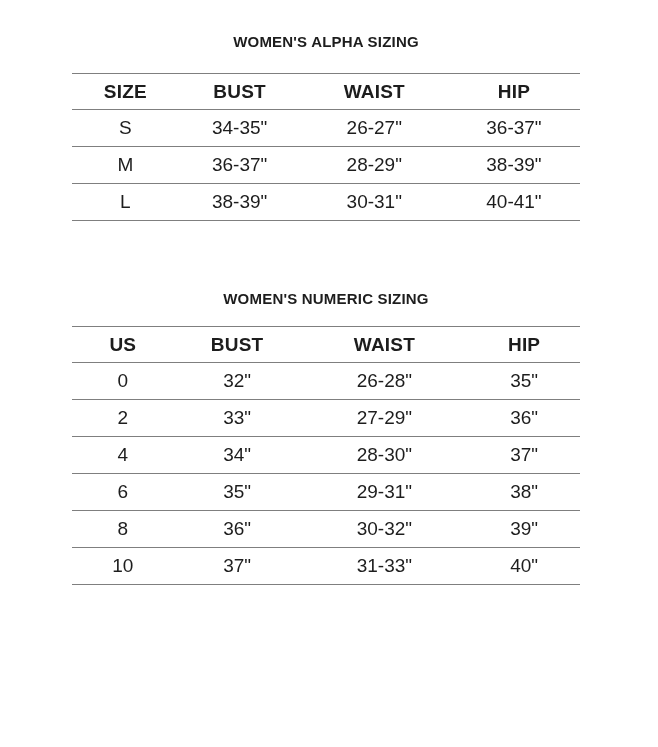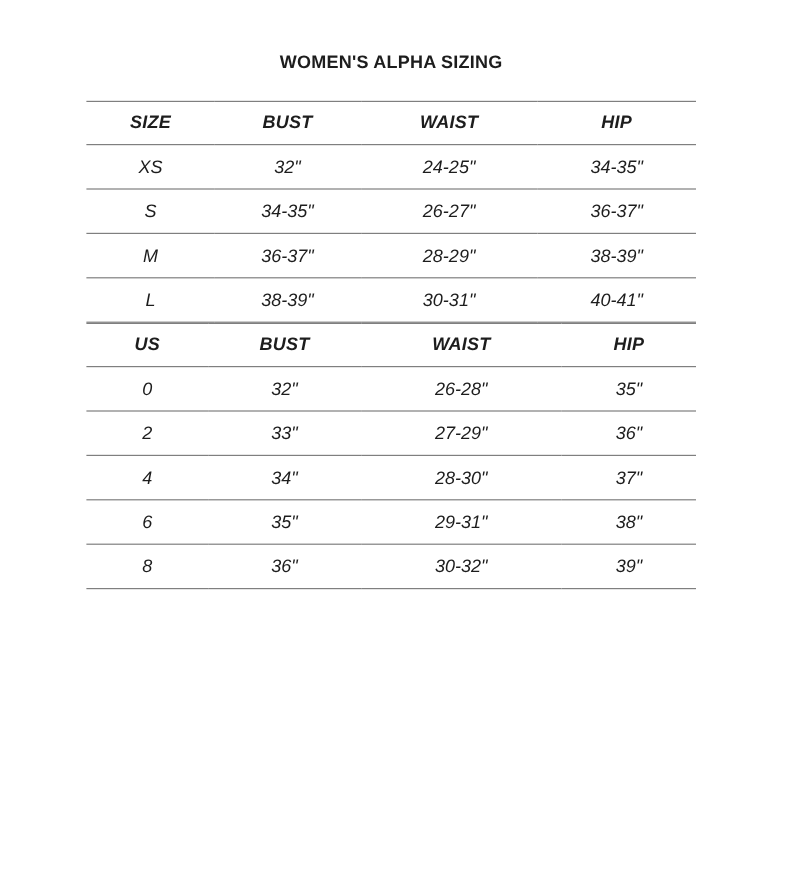--- a/index.html
+++ b/index.html
@@ -12,21 +12,20 @@
   body {
     width: 658px;
     height: 747px;
     background: var(--background, #ffffff);
     color: var(--text, #1d1d1d);
     font-family: "Liberation Sans", sans-serif;
     overflow: hidden;
   }
   .wrap {
     padding: 34px 78px 0 72px; 
-    margin-top: 11px;
   }
   .tbl-title {
     margin: 0 0 24px 0;
     font-size: 15px;
     line-height: 15px;
     font-weight: bold;
     text-align: center;
     letter-spacing: 0.2px;
     color: var(--text, #1d1d1d);
   }
@@ -38,24 +37,23 @@
     width: 100%;
     border-collapse: collapse;
     border-top: 1px solid var(--line, #7f7f7f);
     table-layout: fixed;
   }
   table.size-table th,
   table.size-table td {
     text-align: center;
     vertical-align: middle;
     border-bottom: 1px solid var(--line, #7f7f7f);
-    font-size: 15px;
+    font-size: 19px;
     color: var(--text, #1d1d1d);
     padding: 0;
-    font-style: italic;
   }
   table.size-table th {
     height: 36px;
     font-weight: bold;
     letter-spacing: 0.2px;
   }
   table.size-table td {
     height: 37px;
     font-weight: normal;
   }
@@ -77,26 +75,20 @@
     <thead>
           <tr>
             <th>SIZE</th>
             <th>BUST</th>
             <th>WAIST</th>
             <th>HIP</th>
           </tr>
         </thead>
         <tbody>
           <tr>
-            <td>XS</td>
-            <td>32"</td>
-            <td>24-25"</td>
-            <td>34-35"</td>
-          </tr>
-          <tr>
             <td>S</td>
             <td>34-35"</td>
             <td>26-27"</td>
             <td>36-37"</td>
           </tr>
           <tr>
             <td>M</td>
             <td>36-37"</td>
             <td>28-29"</td>
             <td>38-39"</td>
@@ -105,20 +97,21 @@
             <td>L</td>
             <td>38-39"</td>
             <td>30-31"</td>
             <td>40-41"</td>
           </tr>
         </tbody>
       </table>
   </section>
 
   <section class="second">
+    <h2 class="tbl-title">WOMEN'S NUMERIC SIZING</h2>
     <table class="size-table">
       <colgroup>
         <col style="width:20%">
         <col style="width:25%">
         <col style="width:33%">
         <col style="width:22%">
       </colgroup>
     <thead>
           <tr>
             <th>US</th>
@@ -151,17 +144,23 @@
             <td>35"</td>
             <td>29-31"</td>
             <td>38"</td>
           </tr>
           <tr>
             <td>8</td>
             <td>36"</td>
             <td>30-32"</td>
             <td>39"</td>
           </tr>
+          <tr>
+            <td>10</td>
+            <td>37"</td>
+            <td>31-33"</td>
+            <td>40"</td>
+          </tr>
         </tbody>
       </table>
   </section>
 
 </div>
 
 </body></html>

